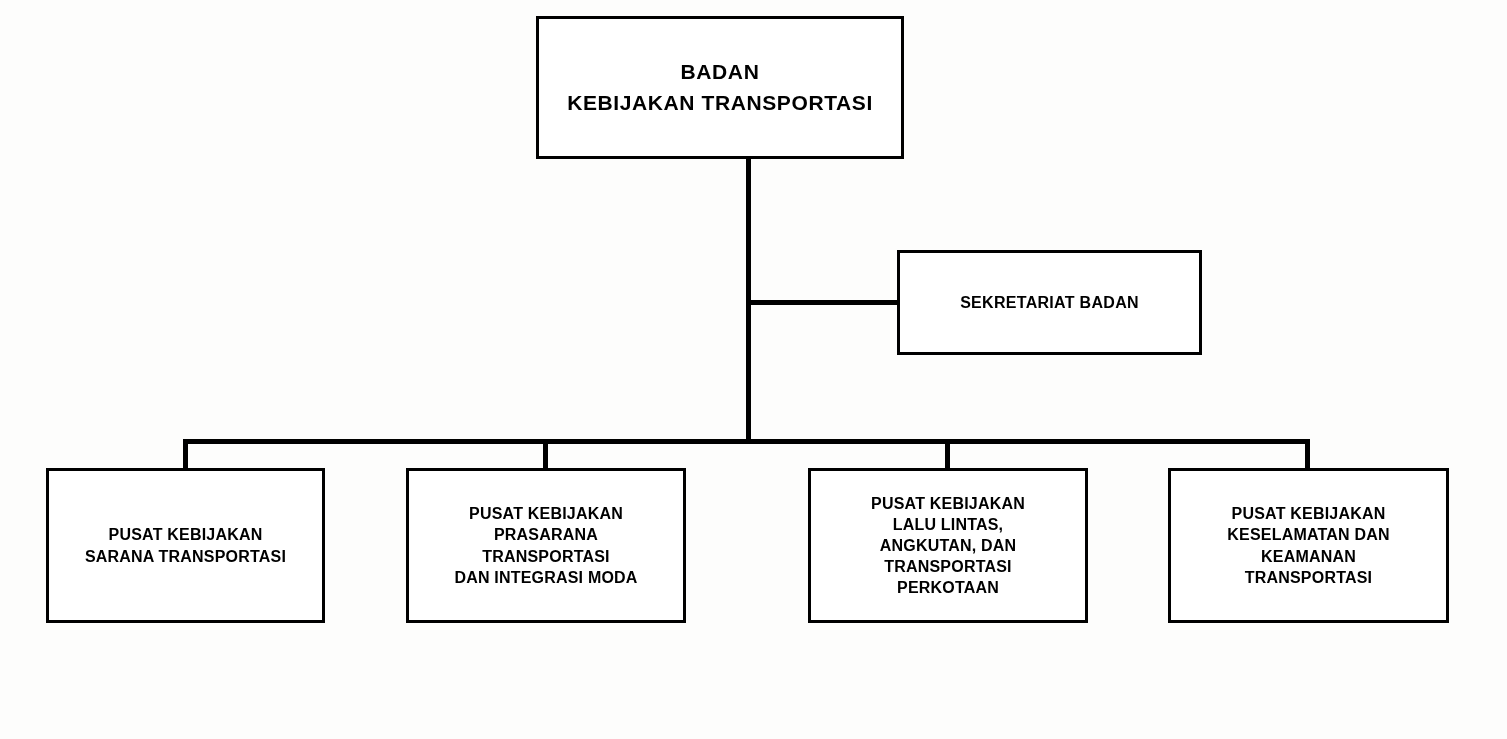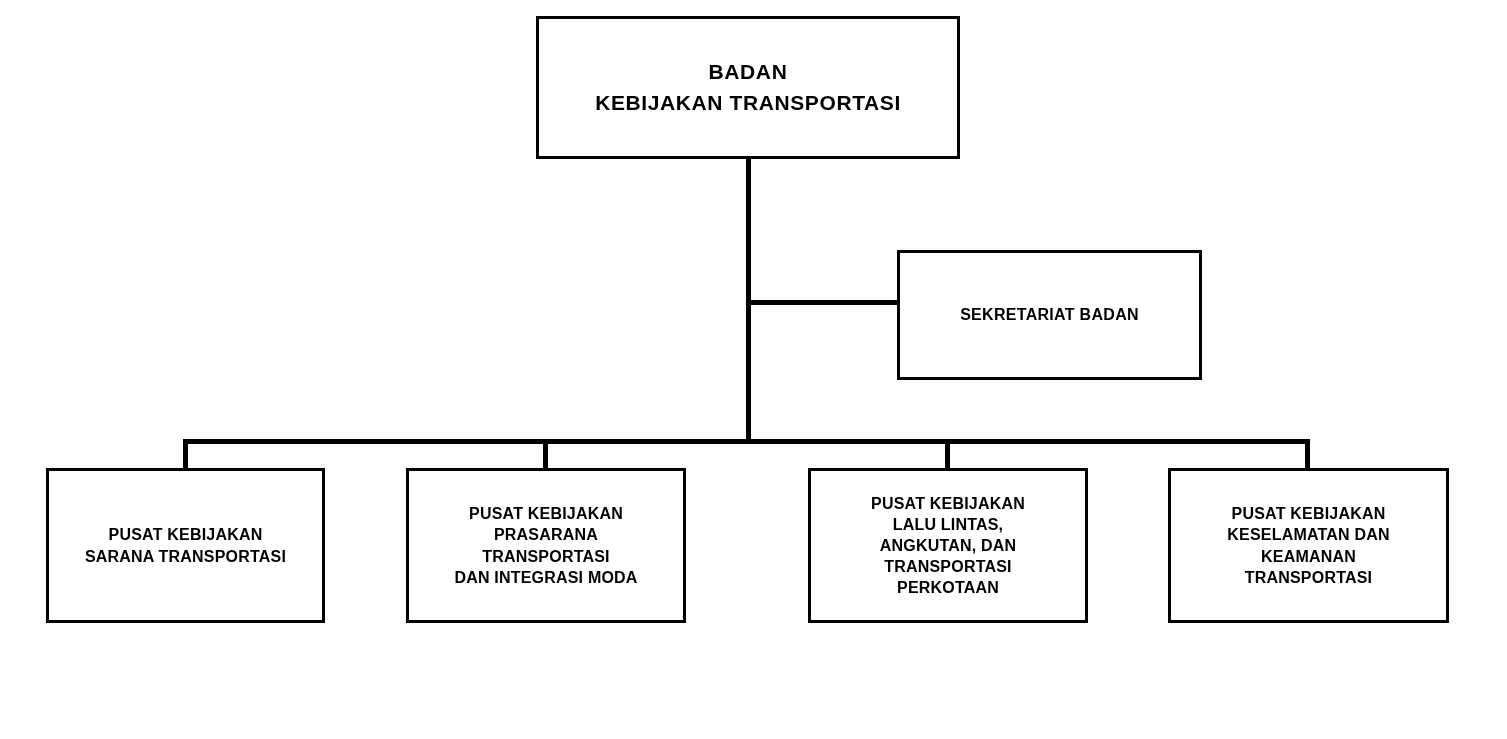--- a/index.html
+++ b/index.html
@@ -30,31 +30,31 @@
     color: #000000;
     font-weight: bold;
     letter-spacing: 0.2px;
     line-height: 1.32;
     white-space: pre-line;
     padding: 4px 6px;
   }
   .node-root {
     left: 536px;
     top: 16px;
-    width: 424px;
+    width: 368px;
     height: 143px;
     font-size: 21px;
     line-height: 1.45;
     letter-spacing: 0.6px;
   }
   .node-sec {
     left: 897px;
     top: 250px;
     width: 305px;
-    height: 130px;
+    height: 105px;
     font-size: 16px;
     letter-spacing: 0.3px;
   }
   .node-unit {
     height: 155px;
     font-size: 16px;
     top: 468px;
   }
   .node-u1 { left: 46px;   width: 279px; }
   .node-u2 { left: 406px;  width: 280px; }

